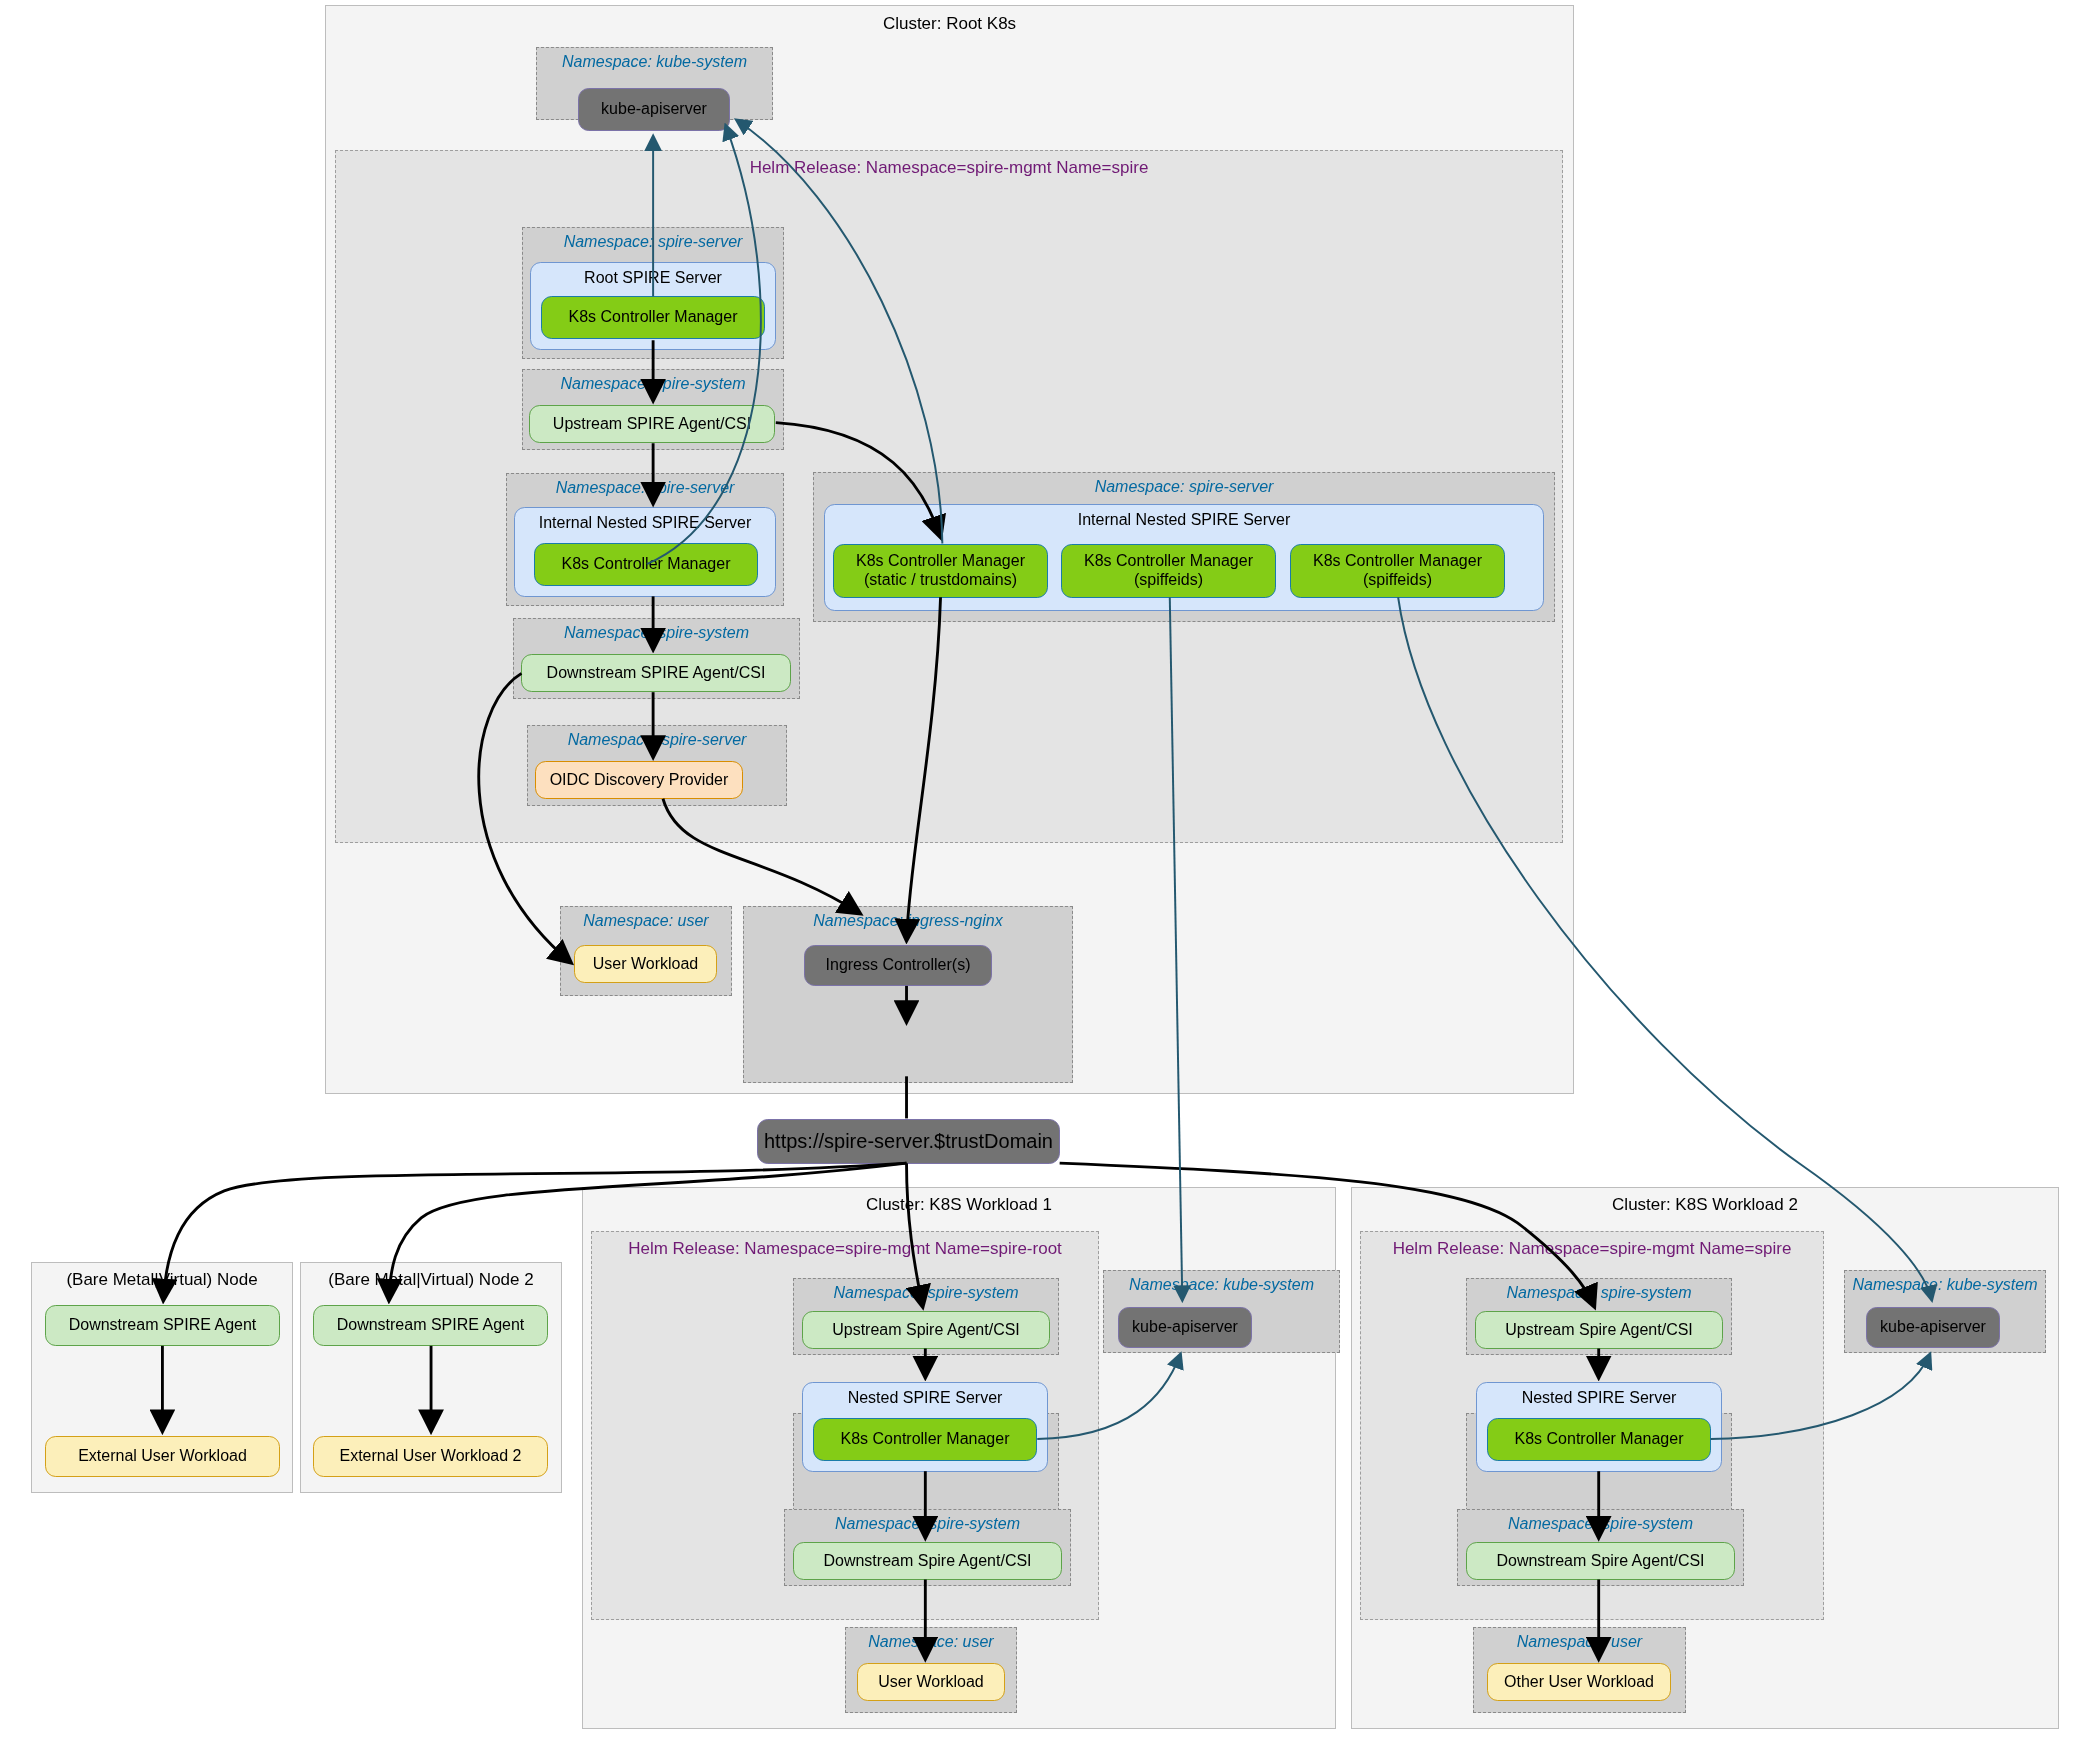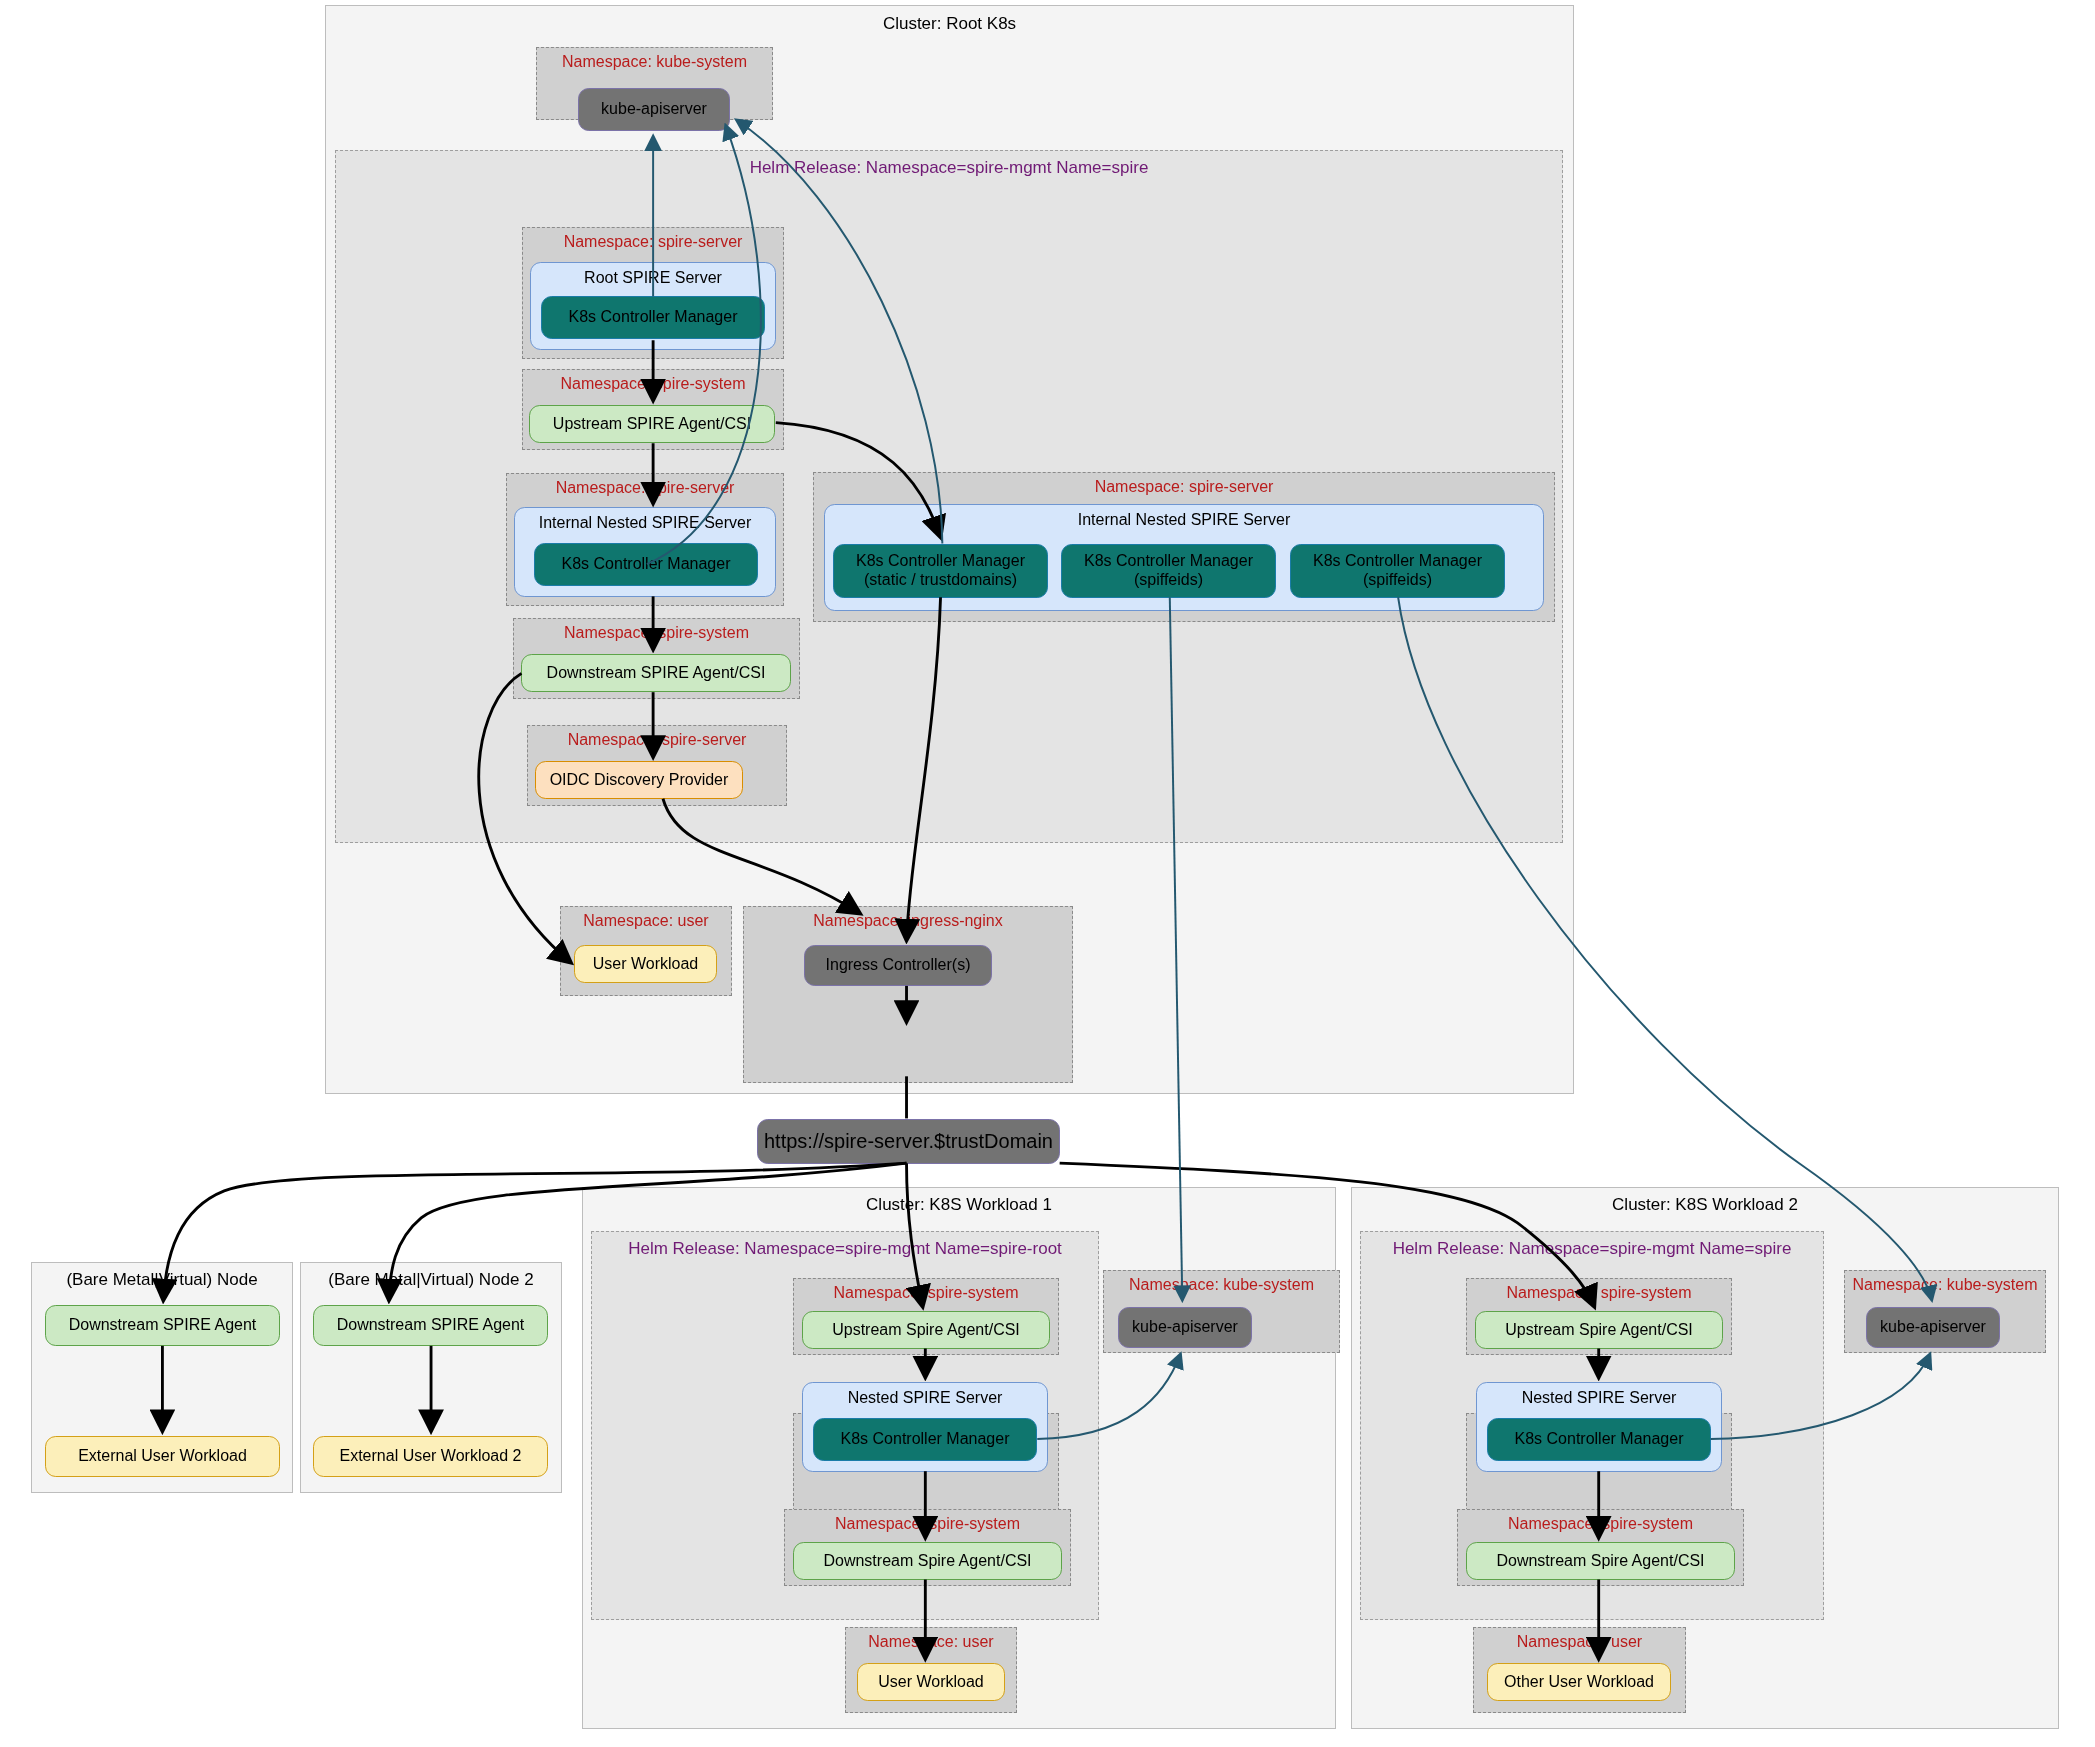--- a/index.html
+++ b/index.html
@@ -8,30 +8,30 @@
   svg#wires{position:absolute;left:0;top:0;width:2096px;height:1747px;pointer-events:none;}
 
   
   .cluster{position:absolute;background:#f4f4f4;border:1.8px solid #bdbdbd;box-sizing:border-box;}
   .cluster > .ctitle{position:absolute;left:0;right:0;top:7.2px;text-align:center;font-size:17px;color:#000;}
 
   .helm{position:absolute;background:#e4e4e4;border:1.8px dashed #9e9e9e;box-sizing:border-box;}
   .helm > .htitle{position:absolute;left:0;right:0;top:7.2px;text-align:center;font-size:17px;color:#701a75;}
 
   .ns{position:absolute;background:#d0d0d0;border:1.8px dashed #8a8a8a;box-sizing:border-box;}
-  .ns > .nstitle{position:absolute;left:0;right:0;top:5.4px;text-align:center;font-size:16px;color:#b91c1c;white-space:nowrap;}
+  .ns > .nstitle{position:absolute;left:0;right:0;top:5.4px;text-align:center;font-size:16px;color:#0369a1;white-space:nowrap;font-style:italic;}
 
   
   .node{position:absolute;box-sizing:border-box;display:flex;align-items:center;justify-content:center;
         text-align:center;border-radius:10.7px;font-size:16px;line-height:1.18;color:#000;}
   .n-purple{background:#737373;border:1.8px solid #7b72a8;}
   .n-green {background:#cce9c4;border:1.8px solid #5da349;}
   .n-yellow{background:#fcefba;border:1.8px solid #d4a017;}
   .n-orange{background:#fde0bf;border:1.8px solid #d98e00;}
-  .n-cyan  {background:#0f766e;border:1.8px solid #1a7ca8;}
+  .n-cyan  {background:#84cc16;border:1.8px solid #1a7ca8;}
 
   
   .srv{position:absolute;box-sizing:border-box;background:#d6e6fb;border:1.8px solid #6f96d1;border-radius:10.7px;}
   .srv > .srvtitle{position:absolute;left:0;right:0;top:6.3px;text-align:center;font-size:16px;color:#000;}
 
   .two-line{white-space:pre-line;}
   .hexwrap{position:absolute;}
   .hexlabel{position:absolute;left:0;right:0;top:0;bottom:0;display:flex;align-items:center;
             justify-content:center;font-size:16px;color:#000;}
 </style>

